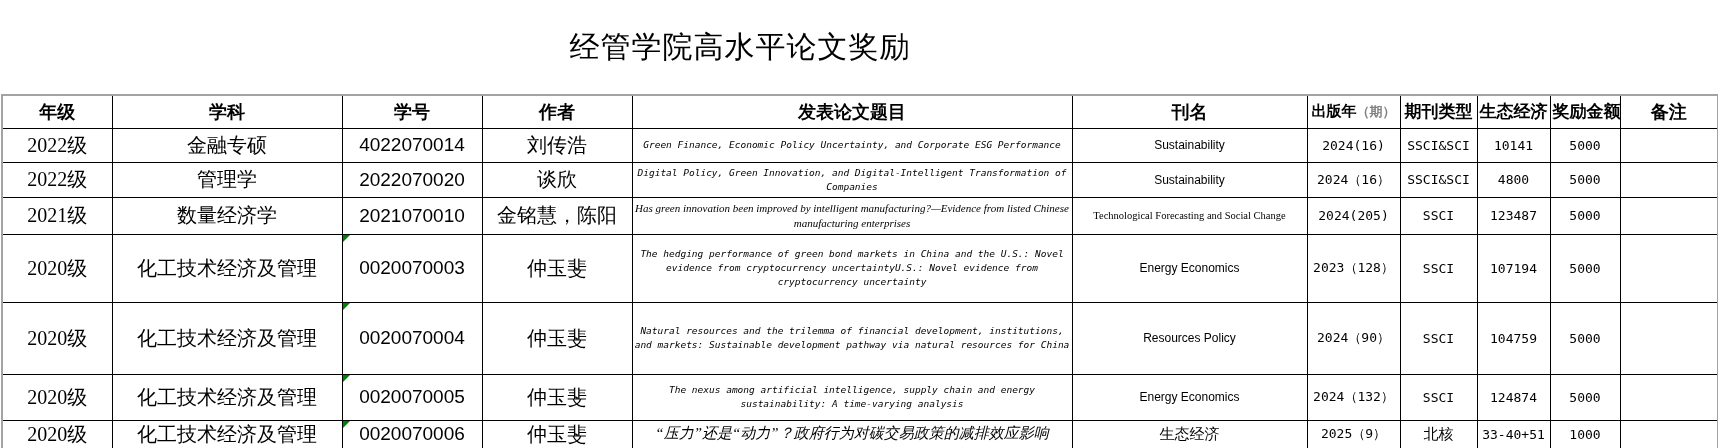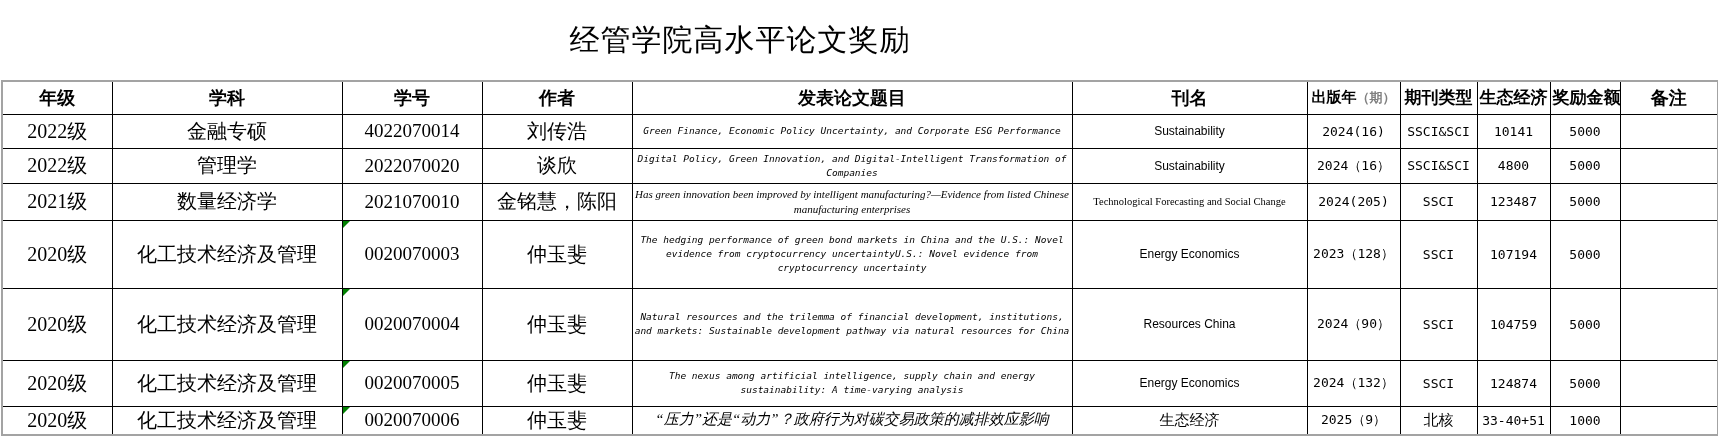--- a/index.html
+++ b/index.html
@@ -1,21 +1,21 @@
 <!DOCTYPE html>
 <html><head>
 <meta charset="utf-8">
 <style>
   html,body{margin:0;padding:0;}
   body{
     width:1718px;height:448px;overflow:hidden;background:#ffffff;color:#000;
     font-family:"Liberation Serif","DejaVu Serif",serif;
   }
   .sheet-title{
-    width:1480px;height:80px;display:flex;align-items:center;justify-content:center;
+    width:1480px;height:94px;display:flex;align-items:center;justify-content:center;
     font-size:30px;letter-spacing:1px;white-space:nowrap;
   }
   table.award-table{
     border-collapse:collapse;table-layout:fixed;width:1716px;margin-left:1px;
     border:2px solid #a3a3a3;
   }
   th,td{
     border:1px solid #000;text-align:center;vertical-align:middle;
     padding:0 2px;overflow:hidden;position:relative;
   }
@@ -34,21 +34,21 @@
   
   tbody tr:nth-child(1){height:34px;}
   tbody tr:nth-child(2){height:35px;}
   tbody tr:nth-child(3){height:37px;}
   tbody tr:nth-child(4){height:68px;}
   tbody tr:nth-child(5){height:72px;}
   tbody tr:nth-child(6){height:46px;}
   tbody tr:nth-child(7){height:27px;}
 
   td{font-size:20px;white-space:nowrap;}
-  td.col-student_id{font-family:Liberation Serif, serif;font-size:19px;text-align:center;}
+  td.col-student_id{font-family:Liberation Sans, sans-serif;font-size:19px;text-align:center;}
   td.col-paper_title{
     font-family:"DejaVu Sans Mono","Liberation Mono",monospace;
     font-size:9.5px;line-height:1.45;white-space:normal;font-style:italic;
   }
   td.col-journal{font-family:Liberation Sans, sans-serif;font-size:12px;white-space:normal;}
   td.col-year_issue,td.col-journal_type,td.col-pages,td.col-award{
     font-family:"DejaVu Sans Mono","Liberation Mono",monospace;font-size:13px;
   }
   
   tbody tr:nth-child(3) td.col-paper_title{font-family:"Liberation Serif","DejaVu Serif",serif;font-size:11px;line-height:1.35;}
@@ -151,21 +151,21 @@
         <td class="col-pages"><span>107194</span></td>
         <td class="col-award"><span>5000</span></td>
         <td class="col-note"><span></span></td>
       </tr>
       <tr>
         <td class="col-grade"><span>2020级</span></td>
         <td class="col-major"><span>化工技术经济及管理</span></td>
         <td class="col-student_id"><span>0020070004</span><span class="id-marker"></span></td>
         <td class="col-authors"><span>仲玉斐</span></td>
         <td class="col-paper_title"><span>Natural resources and the trilemma of financial development, institutions, and markets: Sustainable development pathway via natural resources for China</span></td>
-        <td class="col-journal"><span>Resources China</span></td>
+        <td class="col-journal"><span>Resources Policy</span></td>
         <td class="col-year_issue"><span>2024（90）</span></td>
         <td class="col-journal_type"><span>SSCI</span></td>
         <td class="col-pages"><span>104759</span></td>
         <td class="col-award"><span>5000</span></td>
         <td class="col-note"><span></span></td>
       </tr>
       <tr>
         <td class="col-grade"><span>2020级</span></td>
         <td class="col-major"><span>化工技术经济及管理</span></td>
         <td class="col-student_id"><span>0020070005</span><span class="id-marker"></span></td>

